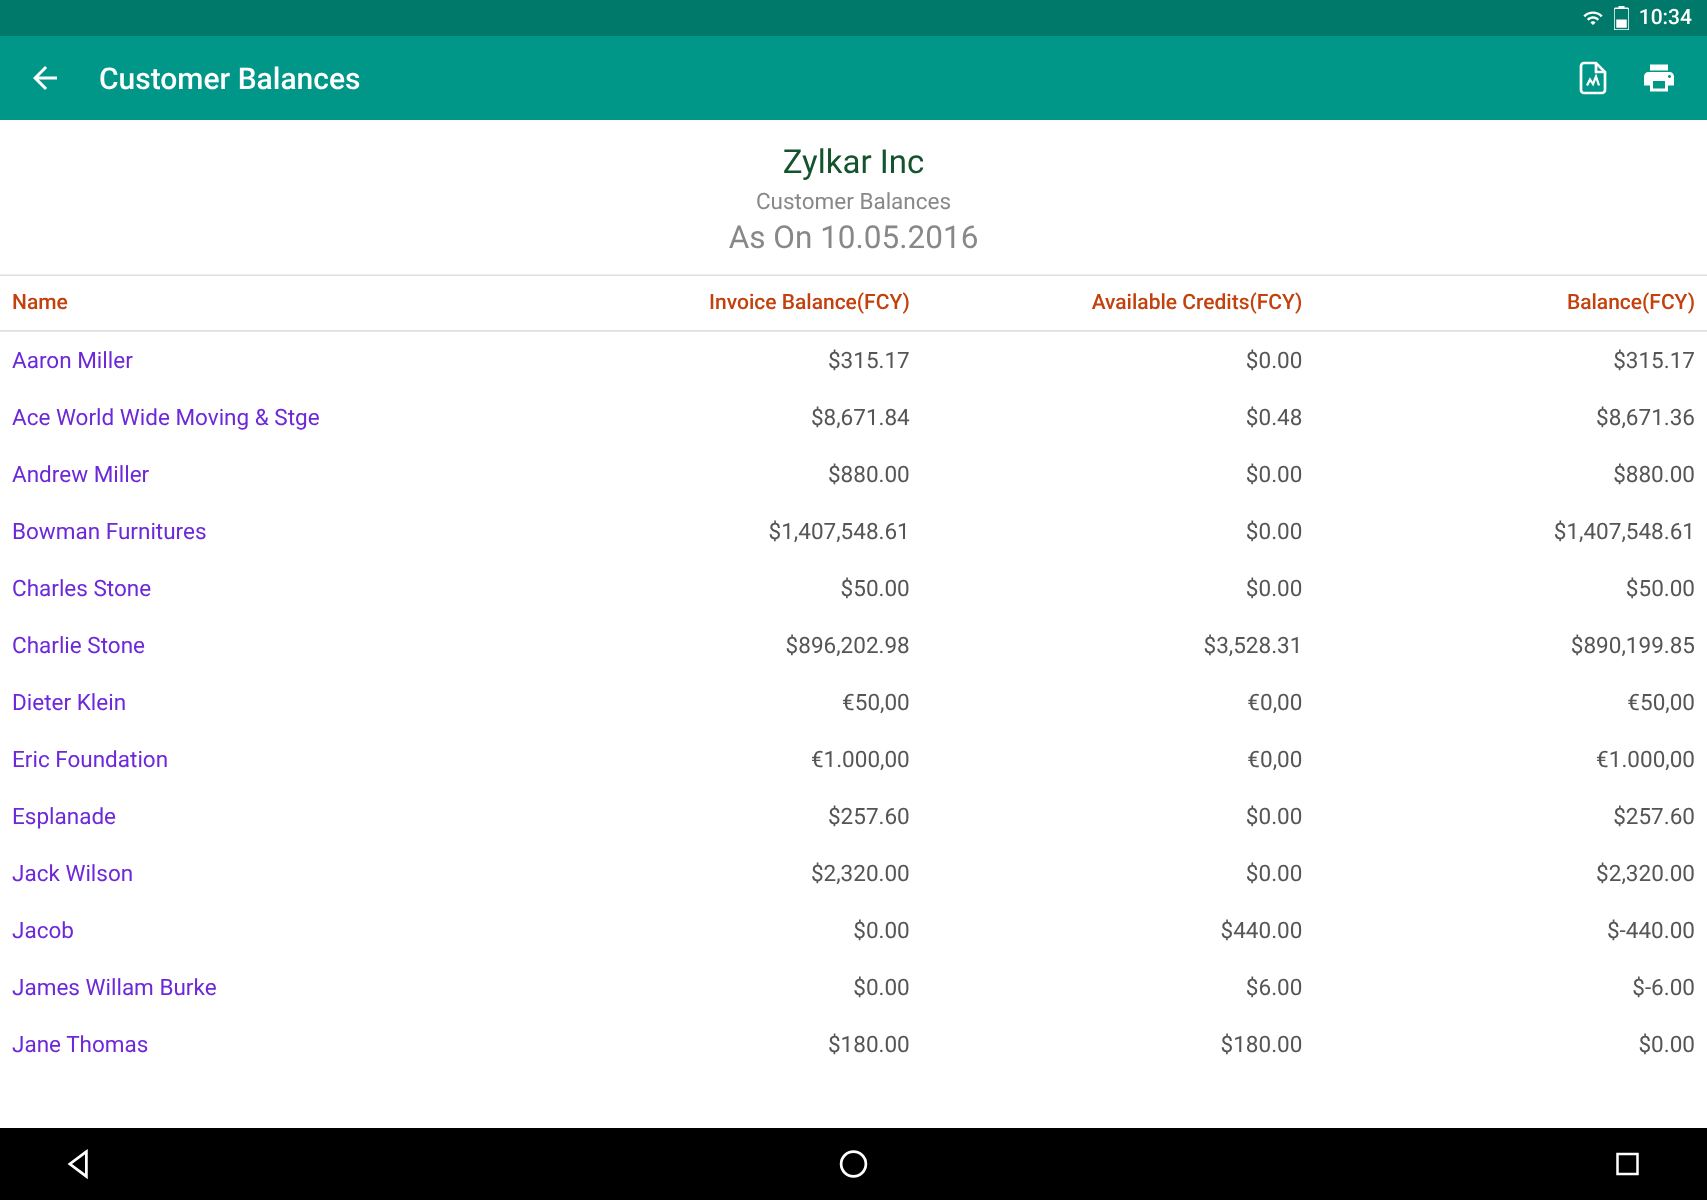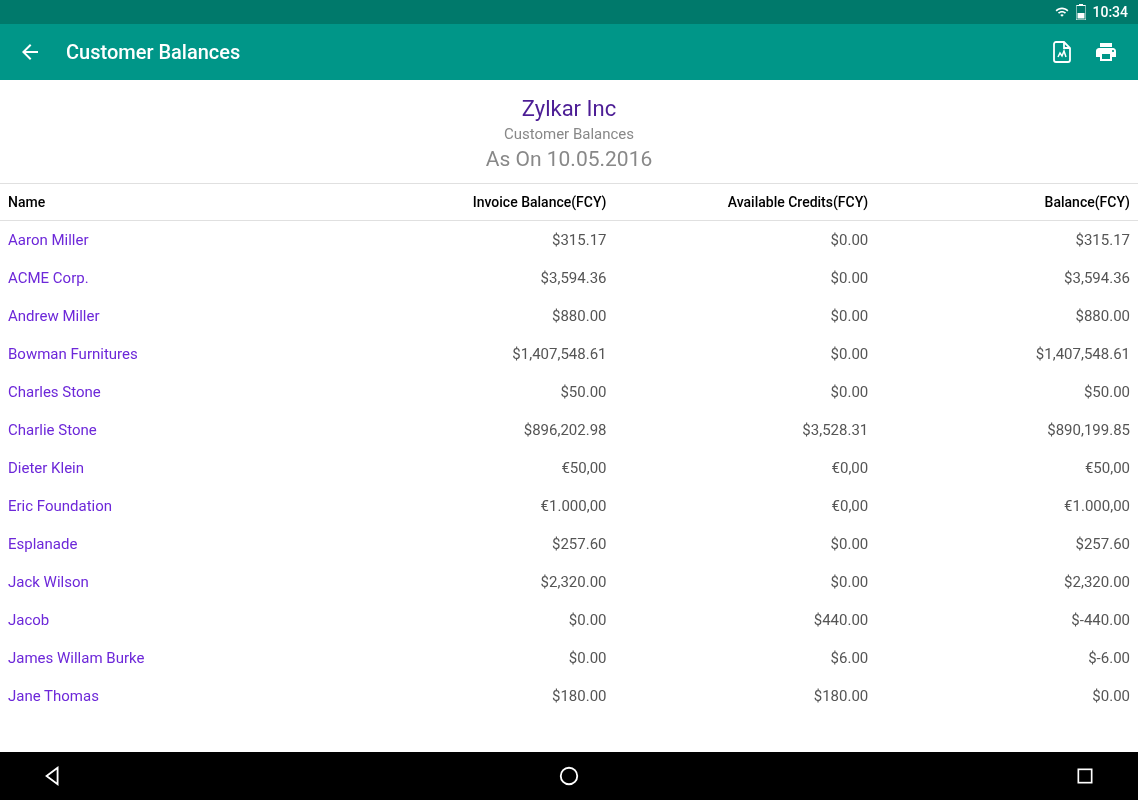--- a/index.html
+++ b/index.html
@@ -4,26 +4,26 @@
 <style>
   * { margin: 0; padding: 0; box-sizing: border-box; }
   html, body { width: 1138px; height: 800px; font-family: Roboto, "Helvetica Neue", Arial, sans-serif; background: #fff; overflow: hidden; }
   .status-bar { height: 24px; background: #00796b; color: #fff; display: flex; align-items: center; justify-content: flex-end; padding: 0 10px; font-size: 14px; gap: 6px; }
   .status-bar .time { font-weight: 500; }
   .app-bar { height: 56px; background: #009688; color: #fff; display: flex; align-items: center; padding: 0 16px; }
   .app-bar .back { width: 28px; height: 28px; display: flex; align-items: center; justify-content: center; cursor: pointer; }
   .app-bar .title { font-size: 20px; font-weight: 500; margin-left: 22px; flex: 1; }
   .app-bar .action { width: 32px; height: 32px; display: flex; align-items: center; justify-content: center; cursor: pointer; margin-left: 12px; }
   .report-header { text-align: center; padding: 16px 0 12px; border-bottom: 1px solid #e0e0e0; }
-  .report-header .company { font-size: 22px; color: #4c1d95; font-weight: 400; }
+  .report-header .company { font-size: 22px; color: #14532d; font-weight: 400; }
   .report-header .subtitle { font-size: 15px; color: #888; margin-top: 4px; }
   .report-header .date { font-size: 21px; color: #888; margin-top: 4px; }
   .table-wrap { height: 647px; overflow: hidden; }
   table { width: 100%; border-collapse: collapse; }
-  thead th { text-align: left; font-size: 14px; font-weight: 500; color: #000000; padding: 10px 8px; border-bottom: 1px solid #e0e0e0; }
+  thead th { text-align: left; font-size: 14px; font-weight: 500; color: #c2410c; padding: 10px 8px; border-bottom: 1px solid #e0e0e0; }
   thead th.num, tbody td.num { text-align: right; }
   tbody td { font-size: 15px; color: #555; padding: 10px 8px; }
   tbody td.name { color: #6d28d9; }
   .col-name { width: 32%; }
   .col-inv { width: 22%; }
   .col-cred { width: 23%; }
   .col-bal { width: 23%; }
   .nav-bar { position: absolute; bottom: 0; left: 0; right: 0; height: 48px; background: #000; display: flex; align-items: center; justify-content: space-between; padding: 0 40px; }
   .nav-btn { width: 26px; height: 26px; display: flex; align-items: center; justify-content: center; cursor: pointer; }
   svg { display: block; }
@@ -91,24 +91,24 @@
       </tr>
     </thead>
     <tbody id="rows">
         <tr>
           <td class="name">Aaron Miller</td>
           <td class="num">$315.17</td>
           <td class="num">$0.00</td>
           <td class="num">$315.17</td>
         </tr>
         <tr>
-          <td class="name">ACME Corp.</td>
-          <td class="num">$3,594.36</td>
-          <td class="num">$0.00</td>
-          <td class="num">$3,594.36</td>
+          <td class="name">Ace World Wide Moving &amp; Stge</td>
+          <td class="num">$8,671.84</td>
+          <td class="num">$0.48</td>
+          <td class="num">$8,671.36</td>
         </tr>
         <tr>
           <td class="name">Andrew Miller</td>
           <td class="num">$880.00</td>
           <td class="num">$0.00</td>
           <td class="num">$880.00</td>
         </tr>
         <tr>
           <td class="name">Bowman Furnitures</td>
           <td class="num">$1,407,548.61</td>

